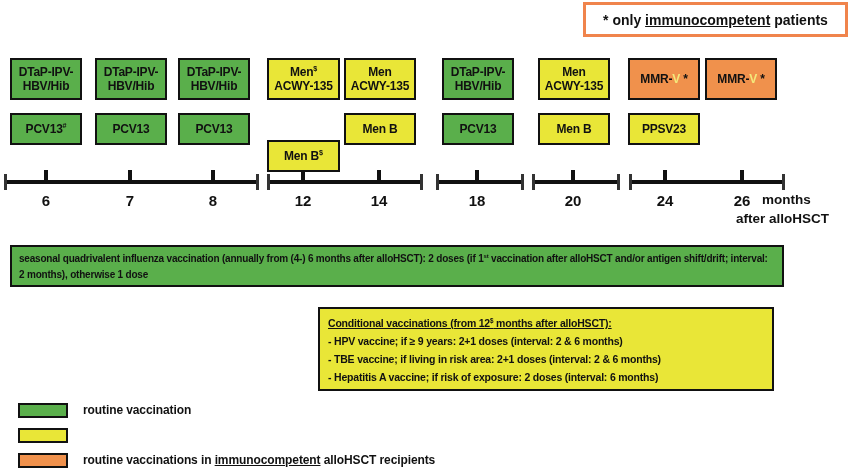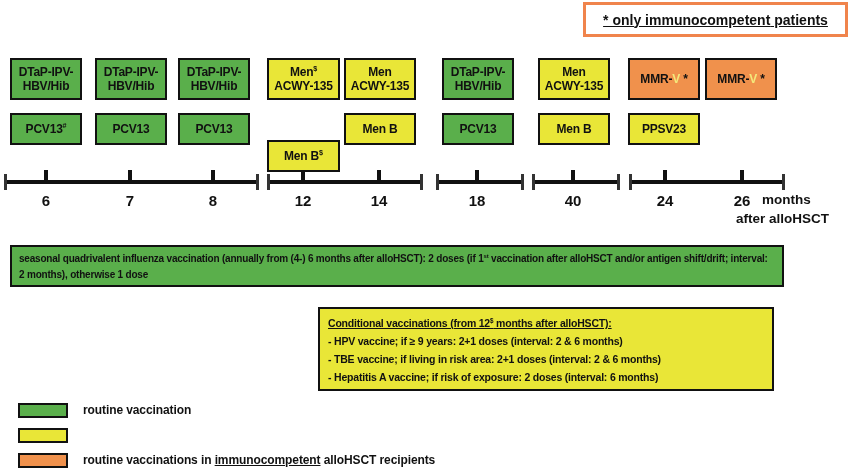--- a/index.html
+++ b/index.html
@@ -9,21 +9,21 @@
     overflow:hidden;
   }
   sup { font-size:0.6em; line-height:0; vertical-align:super; }
   .u { text-decoration:underline; }
 
   
   .annotation {
     position:absolute; left:583px; top:2px; width:265px; height:35px;
     background:#fff; border:3px solid var(--c-annot-border);
     display:flex; align-items:center; justify-content:center;
-    font-size:14px; box-sizing:border-box; white-space:nowrap;text-decoration:underline;
+    font-size:14px; box-sizing:border-box; white-space:nowrap;
   }
 
   
   .vbox {
     position:absolute; box-sizing:border-box; border:2px solid #111;
     display:flex; flex-direction:column; align-items:center; justify-content:center;
     text-align:center; font-size:12px; line-height:1.2; letter-spacing:-0.2px;
   }
   .vbox.routine { background:var(--c-routine); }
   .vbox.optional { background:var(--c-optional); }
@@ -146,21 +146,21 @@
       <div class="tl-label" style="left: 361px;">14</div>
       <div class="tl-bar" style="left: 437px; width: 85px;"></div>
       <div class="tl-cap" style="left: 436px;"></div>
       <div class="tl-cap" style="left: 521px;"></div>
       <div class="tl-tick" style="left: 475px;"></div>
       <div class="tl-label" style="left: 459px;">18</div>
       <div class="tl-bar" style="left: 533px; width: 85px;"></div>
       <div class="tl-cap" style="left: 532px;"></div>
       <div class="tl-cap" style="left: 617px;"></div>
       <div class="tl-tick" style="left: 571px;"></div>
-      <div class="tl-label" style="left: 555px;">40</div>
+      <div class="tl-label" style="left: 555px;">20</div>
       <div class="tl-bar" style="left: 630px; width: 153px;"></div>
       <div class="tl-cap" style="left: 629px;"></div>
       <div class="tl-cap" style="left: 782px;"></div>
       <div class="tl-tick" style="left: 663px;"></div>
       <div class="tl-label" style="left: 647px;">24</div>
       <div class="tl-tick" style="left: 740px;"></div>
       <div class="tl-label" style="left: 724px;">26</div>
     </div>
   <div class="axis-unit-1">months</div>
   <div class="axis-unit-2">after alloHSCT</div>

